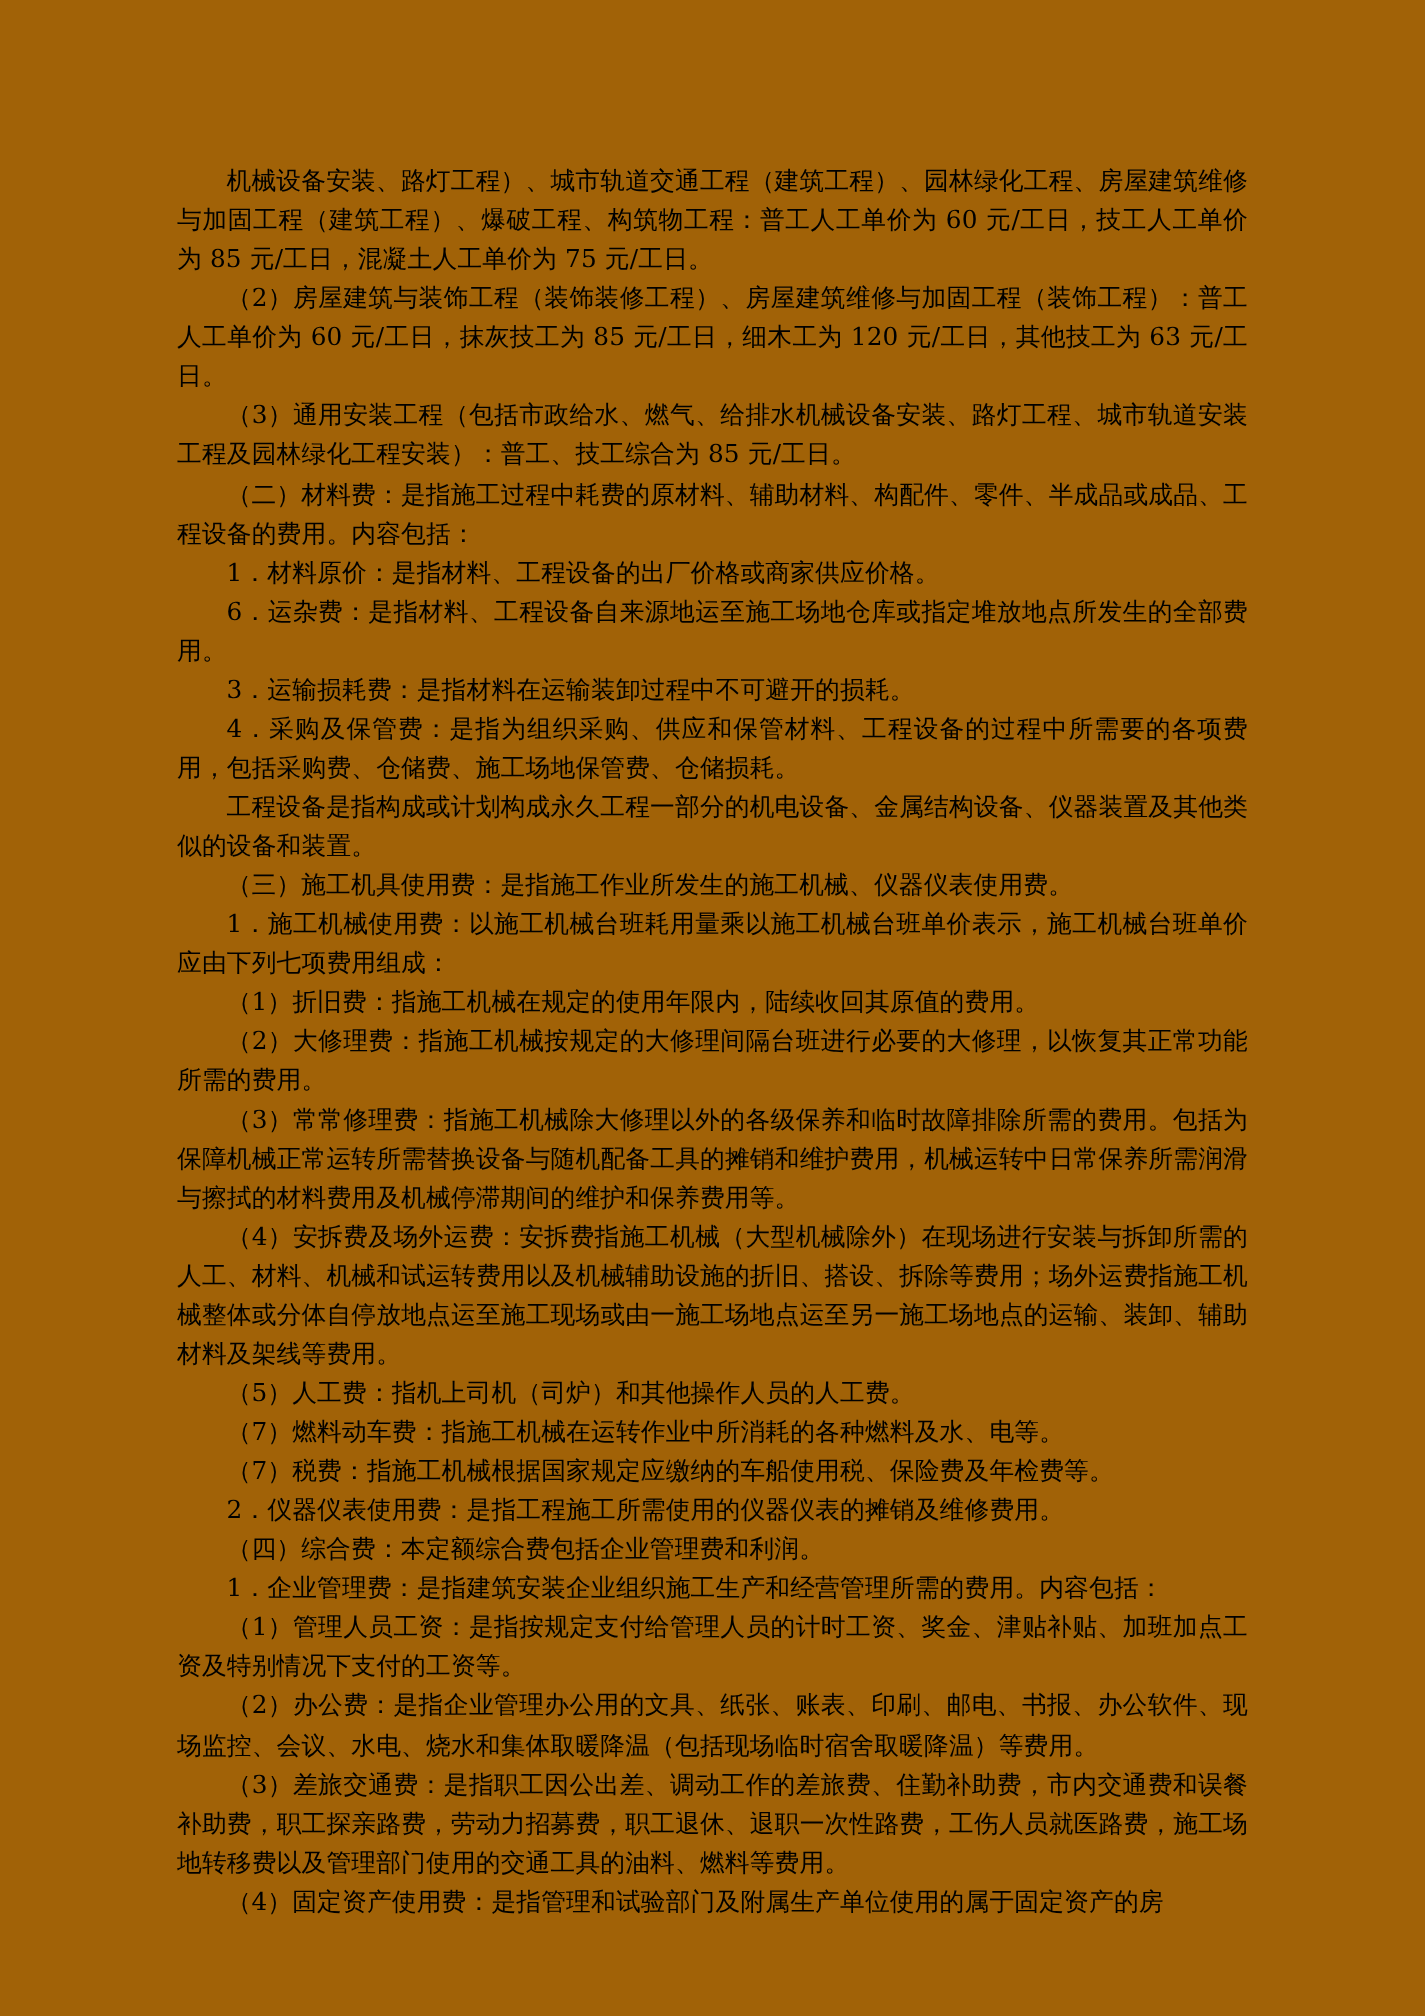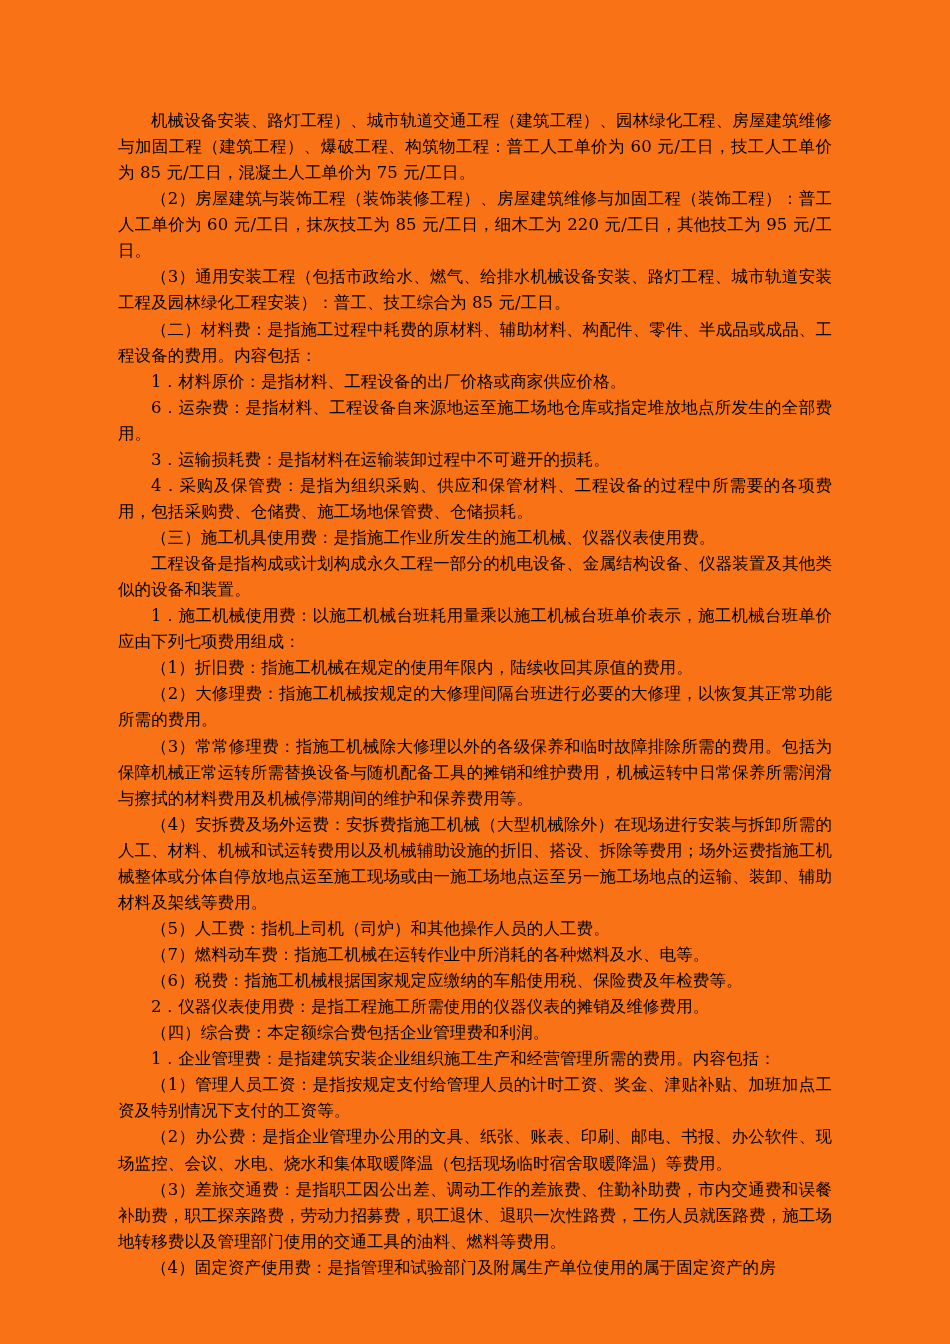--- a/index.html
+++ b/index.html
@@ -12,21 +12,21 @@
     height: 1344px;
     font-family: "DejaVu Serif", "Liberation Serif", serif;
     color: #000000;
   }
   .page {
     position: relative;
     width: 950px;
     height: 1344px;
     box-sizing: border-box;
     padding: 108px 118px 40px 118px;
-    background: #f97316;
+    background: #a16207;
   }
   .doc-body {
     font-size: 16.5px;
     line-height: 1.58;
     text-align: justify;
     text-justify: inter-ideograph;
     letter-spacing: 0.1px;
   }
   p.para {
     margin: 0;
@@ -34,37 +34,37 @@
     text-indent: 2em;
     white-space: normal;
   }
 </style>
 </head>
 <body>
 
 <div class="page">
   <div class="doc-body">
     <p class="para">机械设备安装、路灯工程）、城市轨道交通工程（建筑工程）、园林绿化工程、房屋建筑维修与加固工程（建筑工程）、爆破工程、构筑物工程：普工人工单价为 60 元/工日，技工人工单价为 85 元/工日，混凝土人工单价为 75 元/工日。</p>
-    <p class="para">（2）房屋建筑与装饰工程（装饰装修工程）、房屋建筑维修与加固工程（装饰工程）：普工人工单价为 60 元/工日，抹灰技工为 85 元/工日，细木工为 220 元/工日，其他技工为 95 元/工日。</p>
+    <p class="para">（2）房屋建筑与装饰工程（装饰装修工程）、房屋建筑维修与加固工程（装饰工程）：普工人工单价为 60 元/工日，抹灰技工为 85 元/工日，细木工为 120 元/工日，其他技工为 63 元/工日。</p>
     <p class="para">（3）通用安装工程（包括市政给水、燃气、给排水机械设备安装、路灯工程、城市轨道安装工程及园林绿化工程安装）：普工、技工综合为 85 元/工日。</p>
     <p class="para">（二）材料费：是指施工过程中耗费的原材料、辅助材料、构配件、零件、半成品或成品、工程设备的费用。内容包括：</p>
     <p class="para">1．材料原价：是指材料、工程设备的出厂价格或商家供应价格。</p>
     <p class="para">6．运杂费：是指材料、工程设备自来源地运至施工场地仓库或指定堆放地点所发生的全部费用。</p>
     <p class="para">3．运输损耗费：是指材料在运输装卸过程中不可避开的损耗。</p>
     <p class="para">4．采购及保管费：是指为组织采购、供应和保管材料、工程设备的过程中所需要的各项费用，包括采购费、仓储费、施工场地保管费、仓储损耗。</p>
+    <p class="para">工程设备是指构成或计划构成永久工程一部分的机电设备、金属结构设备、仪器装置及其他类似的设备和装置。</p>
     <p class="para">（三）施工机具使用费：是指施工作业所发生的施工机械、仪器仪表使用费。</p>
-    <p class="para">工程设备是指构成或计划构成永久工程一部分的机电设备、金属结构设备、仪器装置及其他类似的设备和装置。</p>
     <p class="para">1．施工机械使用费：以施工机械台班耗用量乘以施工机械台班单价表示，施工机械台班单价应由下列七项费用组成：</p>
     <p class="para">（1）折旧费：指施工机械在规定的使用年限内，陆续收回其原值的费用。</p>
     <p class="para">（2）大修理费：指施工机械按规定的大修理间隔台班进行必要的大修理，以恢复其正常功能所需的费用。</p>
     <p class="para">（3）常常修理费：指施工机械除大修理以外的各级保养和临时故障排除所需的费用。包括为保障机械正常运转所需替换设备与随机配备工具的摊销和维护费用，机械运转中日常保养所需润滑与擦拭的材料费用及机械停滞期间的维护和保养费用等。</p>
     <p class="para">（4）安拆费及场外运费：安拆费指施工机械（大型机械除外）在现场进行安装与拆卸所需的人工、材料、机械和试运转费用以及机械辅助设施的折旧、搭设、拆除等费用；场外运费指施工机械整体或分体自停放地点运至施工现场或由一施工场地点运至另一施工场地点的运输、装卸、辅助材料及架线等费用。</p>
     <p class="para">（5）人工费：指机上司机（司炉）和其他操作人员的人工费。</p>
     <p class="para">（7）燃料动车费：指施工机械在运转作业中所消耗的各种燃料及水、电等。</p>
-    <p class="para">（6）税费：指施工机械根据国家规定应缴纳的车船使用税、保险费及年检费等。</p>
+    <p class="para">（7）税费：指施工机械根据国家规定应缴纳的车船使用税、保险费及年检费等。</p>
     <p class="para">2．仪器仪表使用费：是指工程施工所需使用的仪器仪表的摊销及维修费用。</p>
     <p class="para">（四）综合费：本定额综合费包括企业管理费和利润。</p>
     <p class="para">1．企业管理费：是指建筑安装企业组织施工生产和经营管理所需的费用。内容包括：</p>
     <p class="para">（1）管理人员工资：是指按规定支付给管理人员的计时工资、奖金、津贴补贴、加班加点工资及特别情况下支付的工资等。</p>
     <p class="para">（2）办公费：是指企业管理办公用的文具、纸张、账表、印刷、邮电、书报、办公软件、现场监控、会议、水电、烧水和集体取暖降温（包括现场临时宿舍取暖降温）等费用。</p>
     <p class="para">（3）差旅交通费：是指职工因公出差、调动工作的差旅费、住勤补助费，市内交通费和误餐补助费，职工探亲路费，劳动力招募费，职工退休、退职一次性路费，工伤人员就医路费，施工场地转移费以及管理部门使用的交通工具的油料、燃料等费用。</p>
     <p class="para">（4）固定资产使用费：是指管理和试验部门及附属生产单位使用的属于固定资产的房</p>
   </div>
 </div>
 

